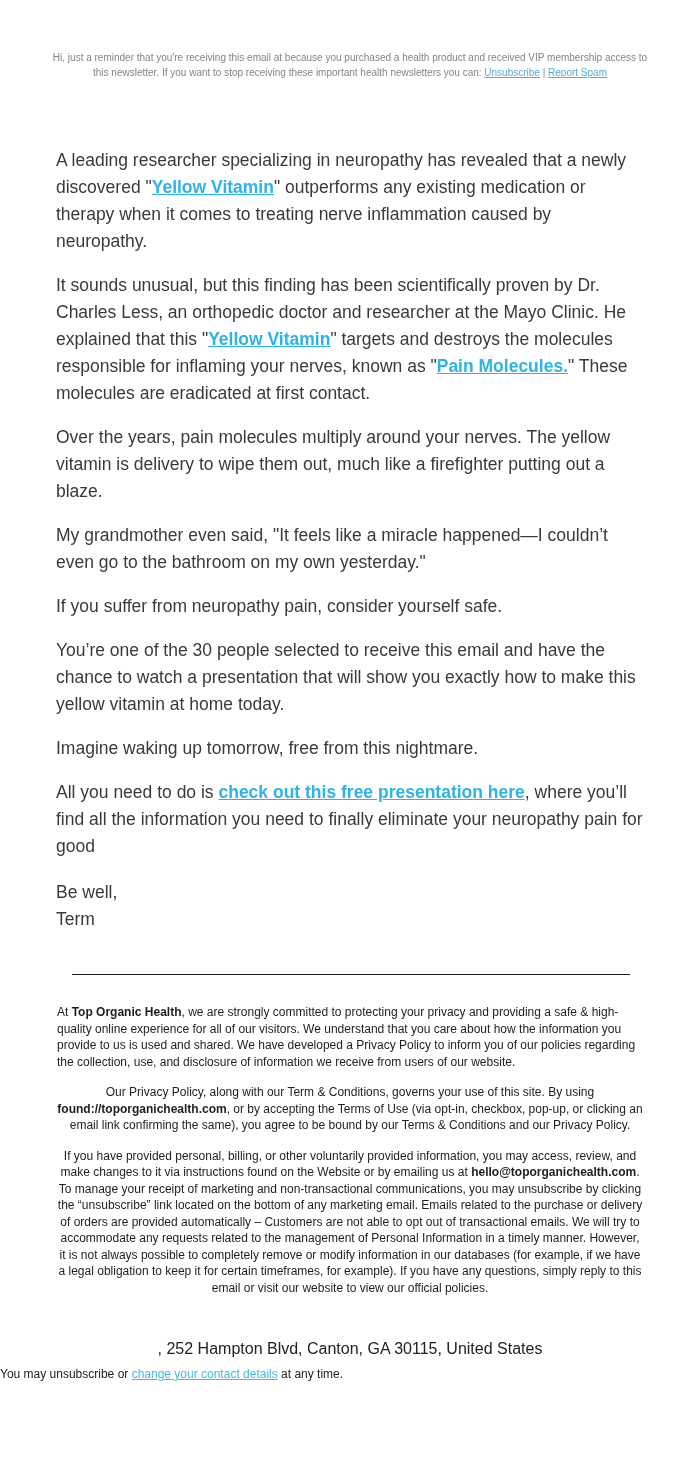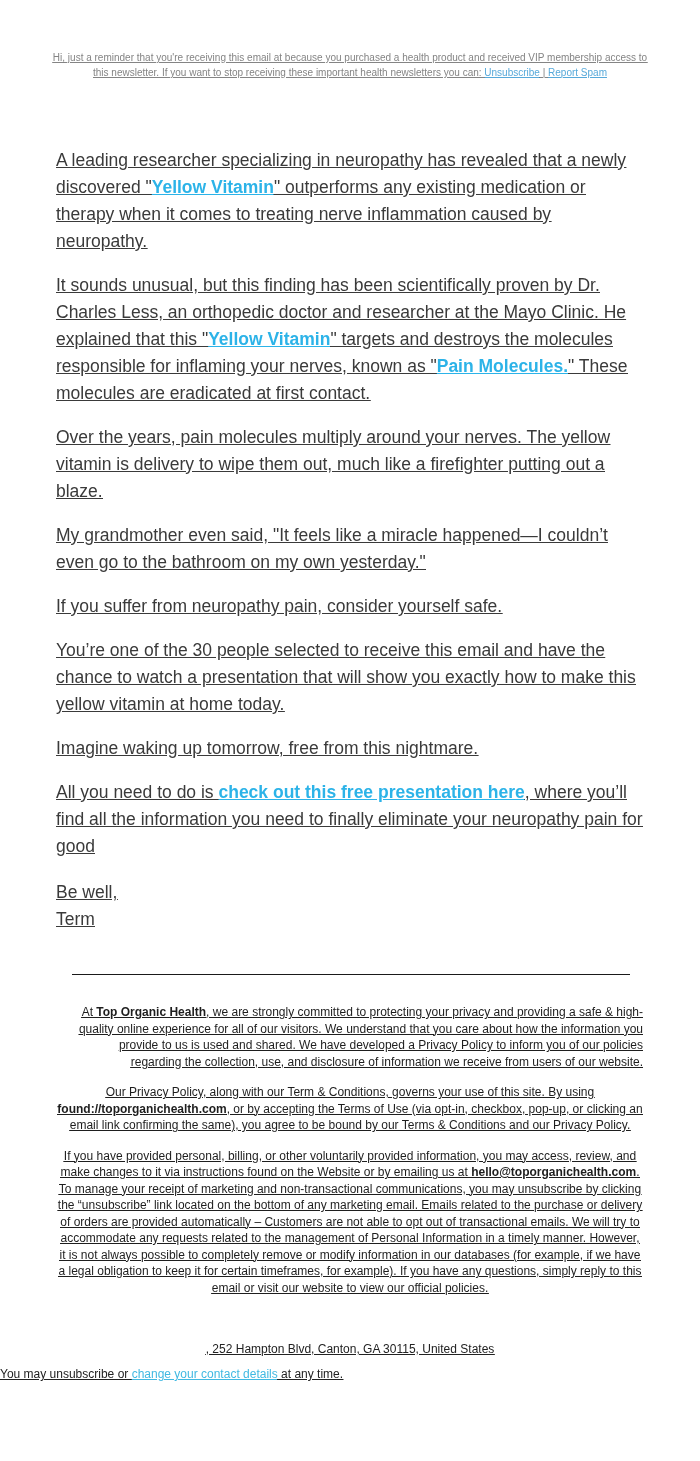--- a/index.html
+++ b/index.html
@@ -1,15 +1,15 @@
 <!DOCTYPE html>
 <html><head>
 <meta charset="utf-8">
 <style>
-  * { box-sizing: border-box; margin: 0; padding: 0; text-decoration: underline; }
+  * { box-sizing: border-box; margin: 0; padding: 0; }
   html, body { background: #ffffff; }
   body {
     width: 700px;
     height: 1461px;
     overflow: hidden;
     font-family: "Liberation Sans", sans-serif;
     -webkit-text-size-adjust: none;
   }
   .preheader {
     padding-top: 50px;
@@ -49,26 +49,26 @@
   }
   .footer {
     width: 586px;
     margin: 29px auto 0;
     font-size: 12px;
     line-height: 16.5px;
     color: #1e1e1e;
     text-align: center;
   }
   .footer p { margin: 0 0 14px 0; }
-  .footer p.left-align { text-align: right; margin-left: 12px; }
+  .footer p.left-align { text-align: left; }
   .footer b { font-weight: bold; }
   .address-line {
     margin-top: 45px;
     text-align: center;
-    font-size: 12px;
+    font-size: 16px;
     line-height: 16px;
     color: #222222;
   }
   .unsub-line {
     margin-top: 9px;
     text-align: left;
     font-size: 12px;
     line-height: 16px;
     color: #222222;
   }

